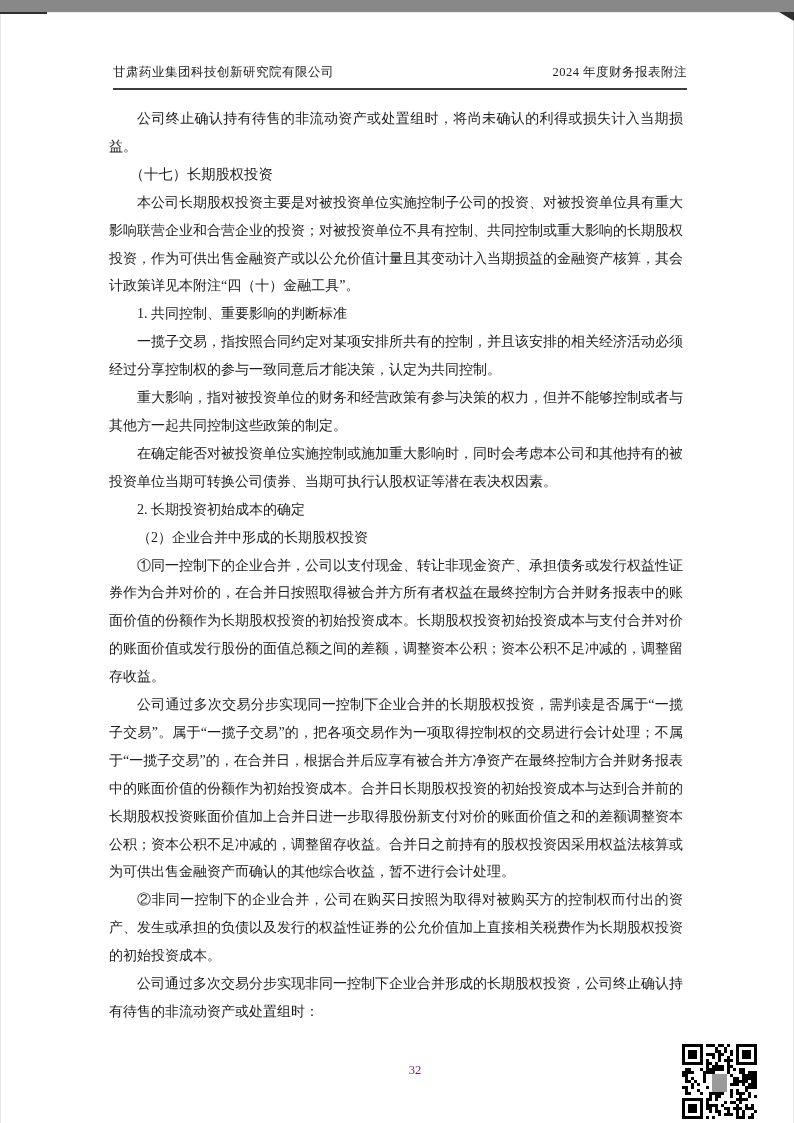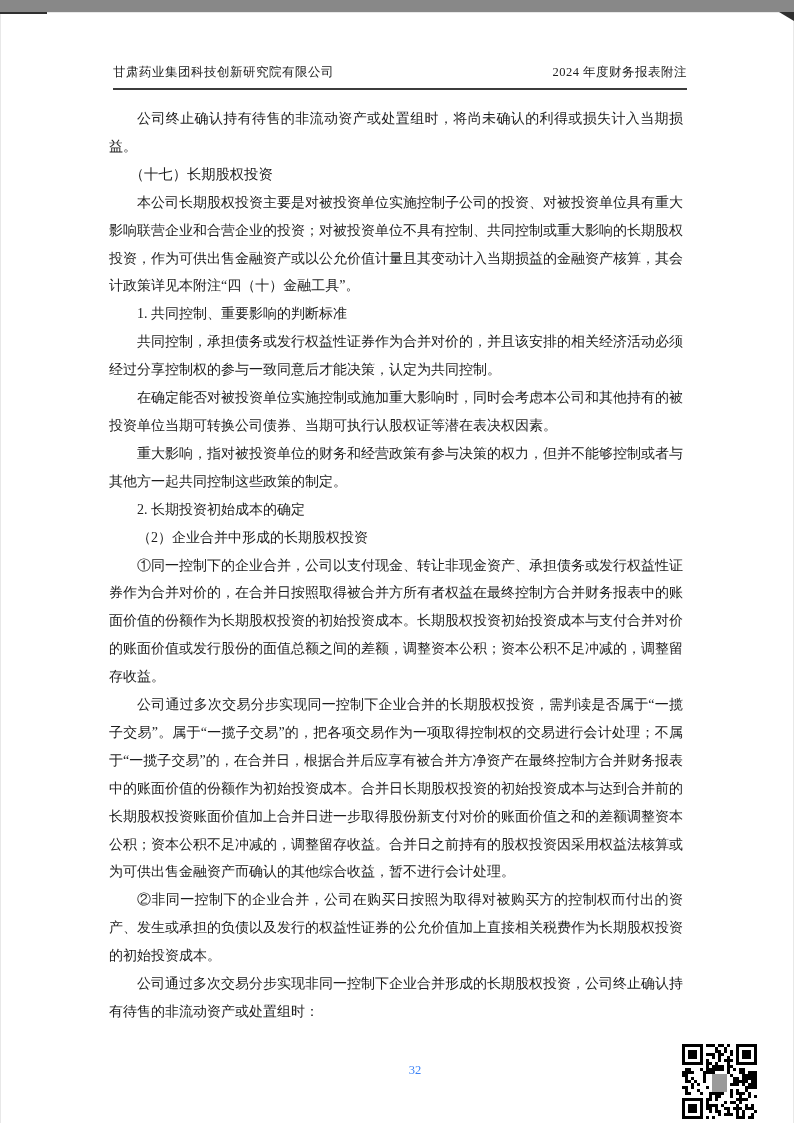--- a/index.html
+++ b/index.html
@@ -54,21 +54,21 @@
     text-indent: 1.45em;
     font-size: 14.3px;
   }
   .page-number {
     position: absolute;
     left: 0; right: 0;
     top: 1051px;
     text-align: center;
     padding-left: 36px;
     font-size: 12.5px;
-    color: #3b82f6;
+    color: #701a75;
   }
   .qr {
     position: absolute;
     left: 682px;
     top: 1032px;
     width: 75px;
     height: 75px;
   }
 </style>
 </head>
@@ -82,23 +82,23 @@
   <div class="doc-header">
     <span>甘肃药业集团科技创新研究院有限公司</span>
     <span>2024 年度财务报表附注</span>
   </div>
 
   <main class="doc-body">
       <p class="para">公司终止确认持有待售的非流动资产或处置组时，将尚未确认的利得或损失计入当期损益。</p>
       <p class="heading">（十七）长期股权投资</p>
       <p class="para">本公司长期股权投资主要是对被投资单位实施控制子公司的投资、对被投资单位具有重大影响联营企业和合营企业的投资；对被投资单位不具有控制、共同控制或重大影响的长期股权投资，作为可供出售金融资产或以公允价值计量且其变动计入当期损益的金融资产核算，其会计政策详见本附注“四（十）金融工具”。</p>
       <p class="para">1. 共同控制、重要影响的判断标准</p>
-      <p class="para">共同控制，承担债务或发行权益性证券作为合并对价的，并且该安排的相关经济活动必须经过分享控制权的参与一致同意后才能决策，认定为共同控制。</p>
+      <p class="para">一揽子交易，指按照合同约定对某项安排所共有的控制，并且该安排的相关经济活动必须经过分享控制权的参与一致同意后才能决策，认定为共同控制。</p>
+      <p class="para">重大影响，指对被投资单位的财务和经营政策有参与决策的权力，但并不能够控制或者与其他方一起共同控制这些政策的制定。</p>
       <p class="para">在确定能否对被投资单位实施控制或施加重大影响时，同时会考虑本公司和其他持有的被投资单位当期可转换公司债券、当期可执行认股权证等潜在表决权因素。</p>
-      <p class="para">重大影响，指对被投资单位的财务和经营政策有参与决策的权力，但并不能够控制或者与其他方一起共同控制这些政策的制定。</p>
       <p class="para">2. 长期投资初始成本的确定</p>
       <p class="para">（2）企业合并中形成的长期股权投资</p>
       <p class="para">①同一控制下的企业合并，公司以支付现金、转让非现金资产、承担债务或发行权益性证券作为合并对价的，在合并日按照取得被合并方所有者权益在最终控制方合并财务报表中的账面价值的份额作为长期股权投资的初始投资成本。长期股权投资初始投资成本与支付合并对价的账面价值或发行股份的面值总额之间的差额，调整资本公积；资本公积不足冲减的，调整留存收益。</p>
       <p class="para">公司通过多次交易分步实现同一控制下企业合并的长期股权投资，需判读是否属于“一揽子交易”。属于“一揽子交易”的，把各项交易作为一项取得控制权的交易进行会计处理；不属于“一揽子交易”的，在合并日，根据合并后应享有被合并方净资产在最终控制方合并财务报表中的账面价值的份额作为初始投资成本。合并日长期股权投资的初始投资成本与达到合并前的长期股权投资账面价值加上合并日进一步取得股份新支付对价的账面价值之和的差额调整资本公积；资本公积不足冲减的，调整留存收益。合并日之前持有的股权投资因采用权益法核算或为可供出售金融资产而确认的其他综合收益，暂不进行会计处理。</p>
       <p class="para">②非同一控制下的企业合并，公司在购买日按照为取得对被购买方的控制权而付出的资产、发生或承担的负债以及发行的权益性证券的公允价值加上直接相关税费作为长期股权投资的初始投资成本。</p>
       <p class="para">公司通过多次交易分步实现非同一控制下企业合并形成的长期股权投资，公司终止确认持有待售的非流动资产或处置组时：</p>
     </main>
 
   <div class="page-number">32</div>
 

